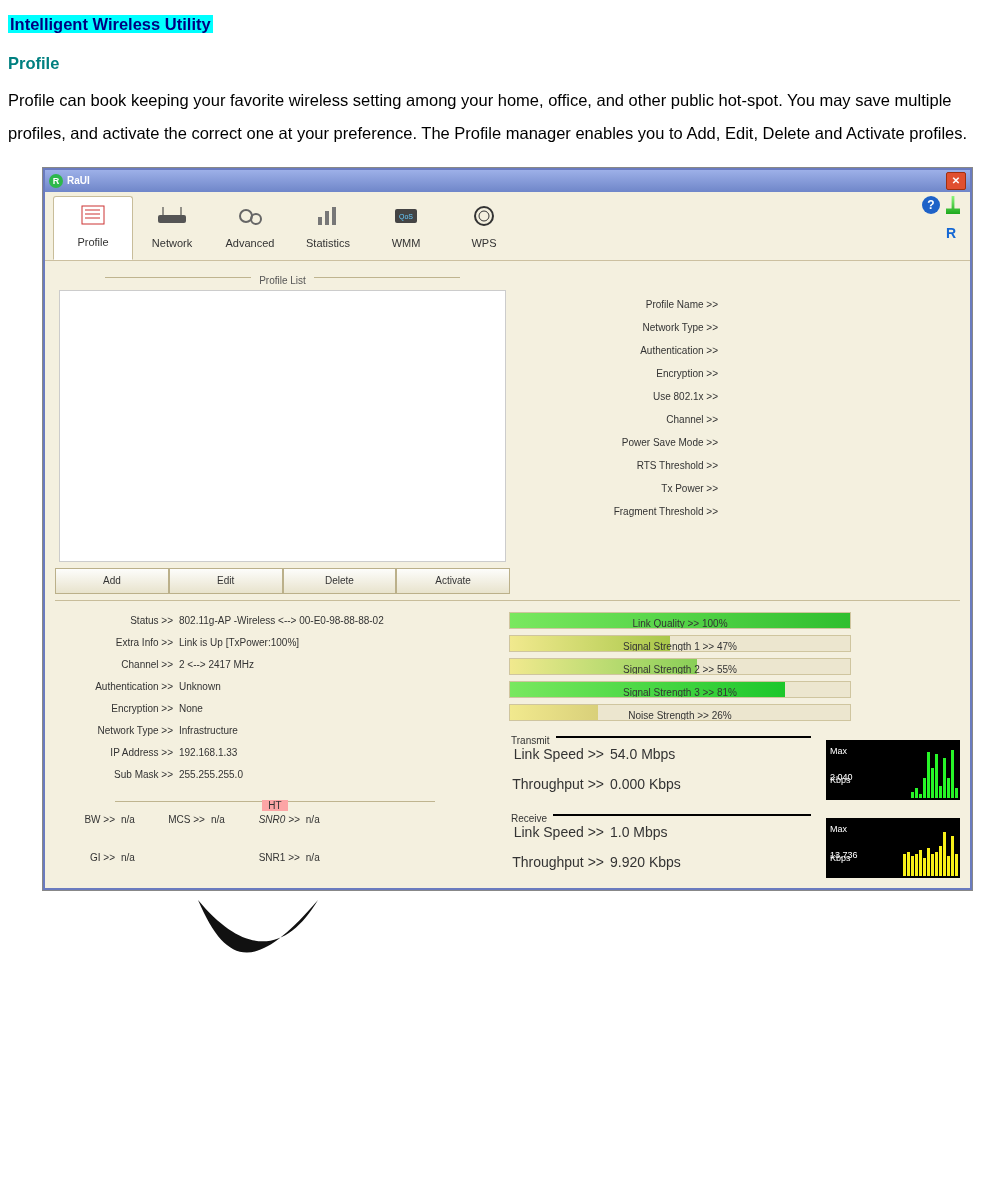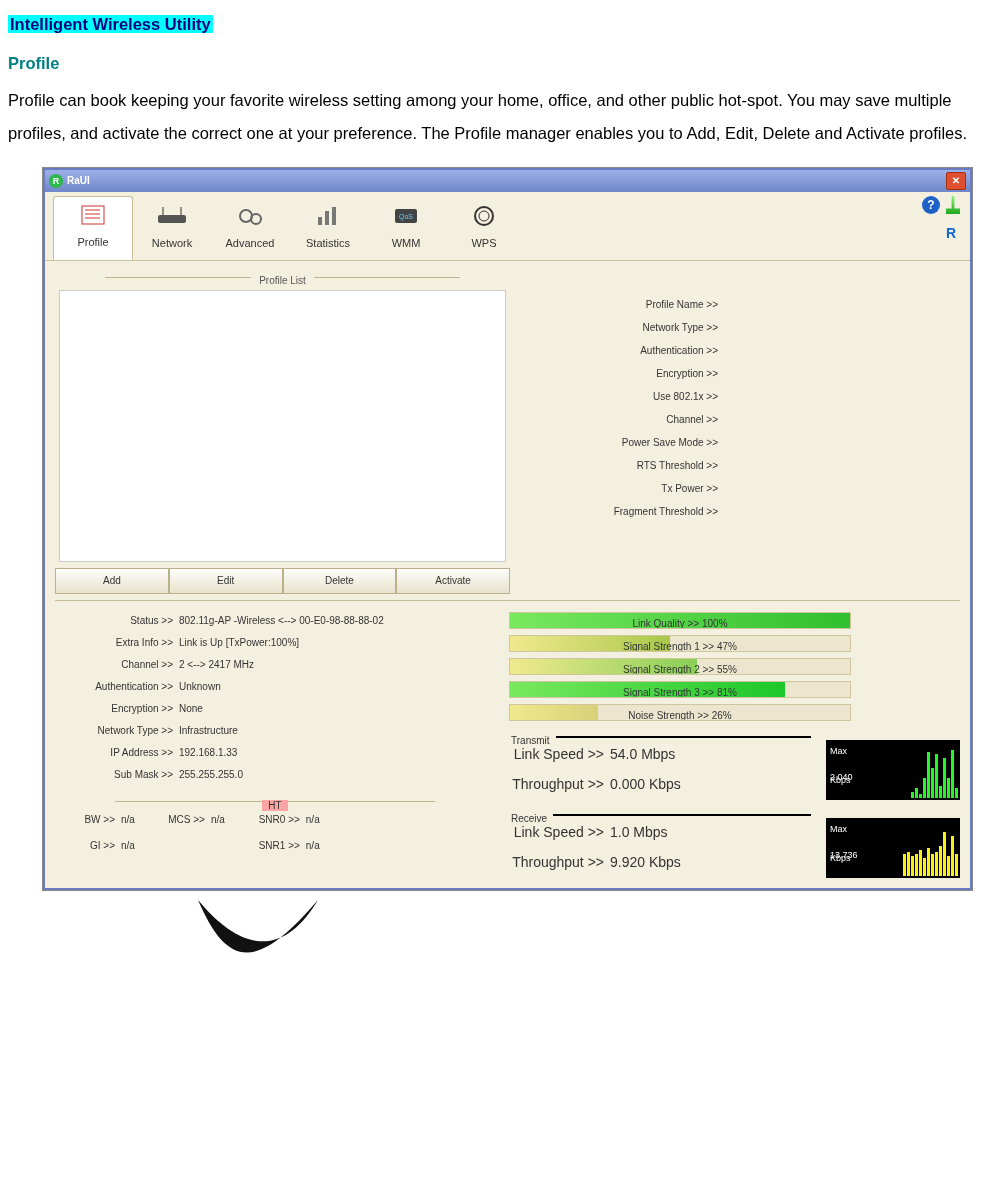--- a/index.html
+++ b/index.html
@@ -80,21 +80,21 @@
   .split { height:6px; border-top:1px solid #c8bd9a; margin:4px 10px;}
   .lower { display:flex; padding:0 10px 10px 10px; gap:14px;}
   .lower .lcol { width:440px; }
   .lower .rcol { flex:1; }
   .status-line { display:flex; margin-bottom:2px; font-size:10px;}
   .status-line .k { width:118px; text-align:right; }
   .status-line .v { padding-left:6px; }
   .ht-label { text-align:center; font-size:10px; border-bottom:1px solid #bfb48f; margin:8px 60px 8px 60px; height:8px;}
   .ht-label span{background:#fca5a5;position:relative;top:3px;padding:0 6px;}
   .ht-grid { display:flex; gap:20px; padding-left:20px;}
-  .ht-col { display:flex; flex-direction:column; gap:4px; font-size:10px;}
+  .ht-col { display:flex; flex-direction:column; gap:16px; font-size:10px;}
   .bar-row { display:flex; align-items:center; margin-bottom:4px; height:19px; font-size:10px; position:relative;}
   .bar-track { width:340px; height:15px; background:#ece6cf; border:1px solid #cfc59f; position:relative; overflow:hidden;}
   .bar-fill { height:100%; }
   .bar-label { position:absolute; left:0; right:0; text-align:center; top:1px; color:#333;}
   .lq { background:linear-gradient(90deg,#79e85f,#2fbf2f); width:100%; }
   .s1 { background:linear-gradient(90deg,#f1e98e,#a9c84a); width:47%; }
   .s2 { background:linear-gradient(90deg,#f1e98e,#88cf57); width:55%; }
   .s3 { background:linear-gradient(90deg,#79e85f,#1cc72b); width:81%; }
   .ns { background:linear-gradient(90deg,#f1e98e,#d9d07a); width:26%; }
   .group-label{font-size:10px;margin:6px 0 2px 2px; border-bottom:2px solid #000000; width:300px; height:8px;}
@@ -308,21 +308,21 @@
               </div>
           </div>
           <div class="ht-col">
             <div class="status-line">
                 <div class="k" style="width:50px;">MCS &gt;&gt;</div>
                 <div class="v">n/a</div>
               </div>
           </div>
           <div class="ht-col">
             <div class="status-line">
-                <div class="k" style="width:55px;">SNR0 &gt;&gt;</div>
+                <div class="k" style="width:55px;font-style:italic;">SNR0 &gt;&gt;</div>
                 <div class="v">n/a</div>
               </div>
             <div class="status-line">
                 <div class="k" style="width:55px;">SNR1 &gt;&gt;</div>
                 <div class="v">n/a</div>
               </div>
           </div>
         </div>
       </div>
 

